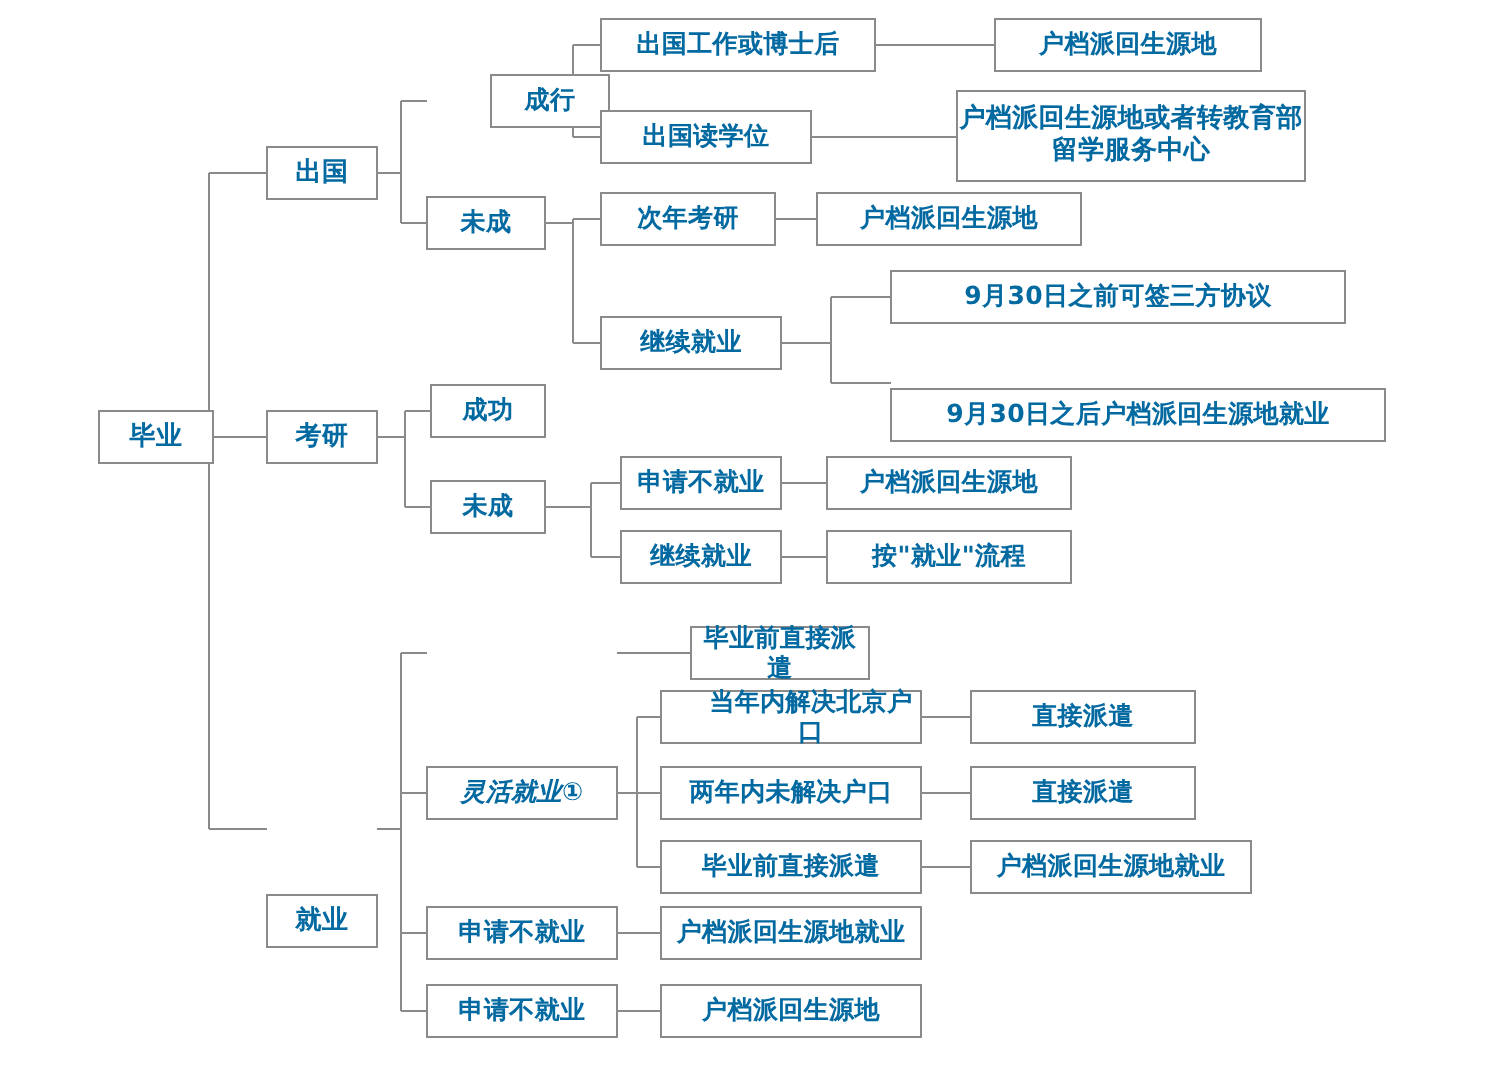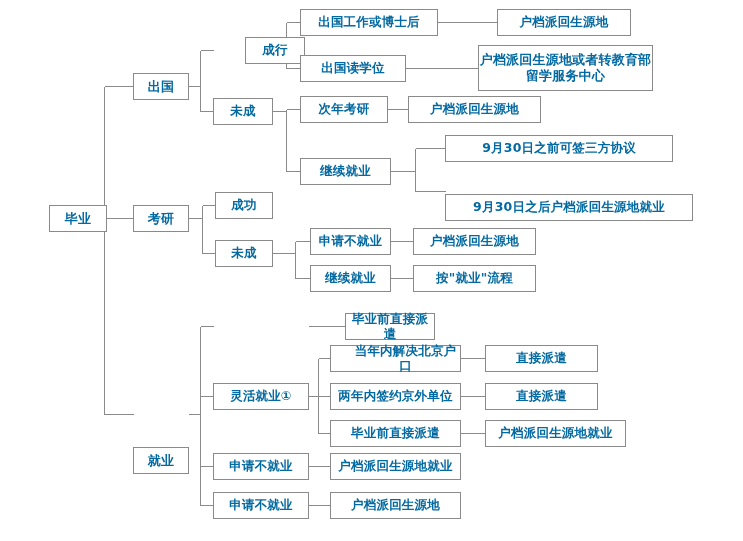--- a/index.html
+++ b/index.html
@@ -168,27 +168,27 @@
 
   <div class="node" style="left:310px; top:265px; width:81px; height:27px;">继续就业</div>
 
   <div class="node" style="left:413px; top:265px; width:123px; height:27px;">按"就业"流程</div>
 
   <div class="node lvl1" style="left:133px; top:401px; width:56px; height:27px;margin-top:46px;">就业</div>
 
 
   <div class="node" style="left:345px; top:313px; width:90px; height:27px;">毕业前直接派遣</div>
 
-  <div class="node lvl2" style="left:213px; top:383px; width:96px; height:27px;">灵活就业①</div>
+  <div class="node lvl2" style="left:213px; top:383px; width:96px; height:27px;font-style:italic;">灵活就业①</div>
 
   <div class="node" style="left:330px; top:345px; width:131px; height:27px;padding-left:20px;">当年内解决北京户口</div>
 
   <div class="node" style="left:485px; top:345px; width:113px; height:27px;">直接派遣</div>
 
-  <div class="node" style="left:330px; top:383px; width:131px; height:27px;">两年内签约京外单位</div>
+  <div class="node" style="left:330px; top:383px; width:131px; height:27px;">两年内未解决户口</div>
 
   <div class="node" style="left:485px; top:383px; width:113px; height:27px;">直接派遣</div>
 
   <div class="node" style="left:330px; top:420px; width:131px; height:27px;">毕业前直接派遣</div>
 
   <div class="node" style="left:485px; top:420px; width:141px; height:27px;">户档派回生源地就业</div>
 
   <div class="node lvl2" style="left:213px; top:453px; width:96px; height:27px;">申请不就业</div>
 
   <div class="node" style="left:330px; top:453px; width:131px; height:27px;">户档派回生源地就业</div>

